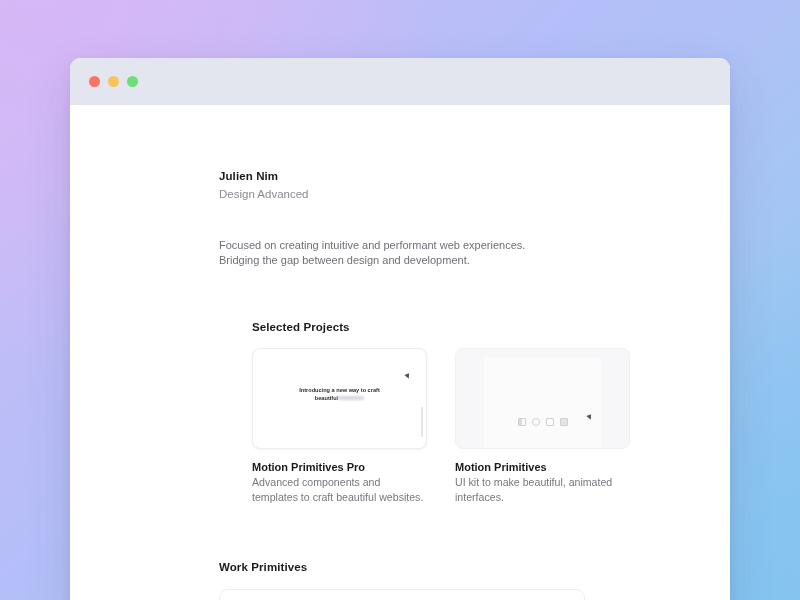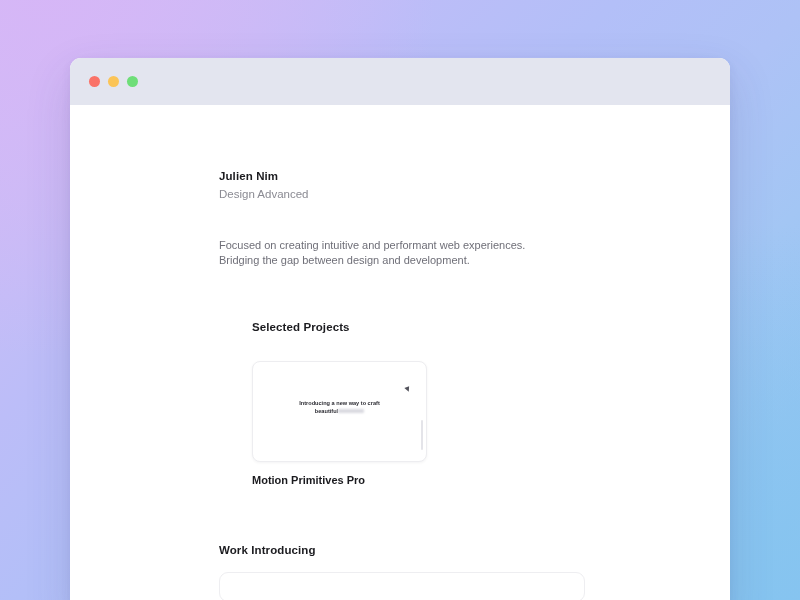--- a/index.html
+++ b/index.html
@@ -121,21 +121,21 @@
     color: #1b1b1f;
     margin: 0;
     letter-spacing: 0.1px;
   }
   .projects-section { margin-top: 54px; padding-left: 33px; }
   .work-section     { margin-top: 57px; }
 
   .project-grid {
     display: flex;
     gap: 28px;
-    margin-top: 28px;
+    margin-top: 15px;
   }
   .project {
     width: 175px;
   }
 
   .thumb {
     width: 175px;
     height: 101px;
     border-radius: 8px;
     position: relative;
@@ -284,28 +284,43 @@
           <div class="project">
             <div class="thumb thumb-a">
               <div class="thumb-headline">
                 <span>Introducing a new way to craft</span><br>
                 <span>beautiful</span><span class="blur"></span>
               </div>
               <div class="thumb-scrollbar"></div>
               <div class="thumb-cursor"></div>
             </div>
             <div class="project-title">Motion Primitives Pro</div>
+            <div class="project-desc">Advanced components and templates to craft beautiful websites.</div>
           </div>
 
+          <div class="project">
+            <div class="thumb thumb-b">
+              <div class="thumb-b-panel"></div>
+              <div class="iconbar">
+                <span class="mini-icon bars"></span>
+                <span class="mini-icon circle"></span>
+                <span class="mini-icon"></span>
+                <span class="mini-icon filled"></span>
+              </div>
+              <div class="thumb-cursor"></div>
+            </div>
+            <div class="project-title">Motion Primitives</div>
+            <div class="project-desc">UI kit to make beautiful, animated interfaces.</div>
+          </div>
 
         </div>
       </div>
 
       <div class="work-section">
-        <div class="section-title">Work Introducing</div>
+        <div class="section-title">Work Primitives</div>
         <div class="work-list">
           <div class="work-card">
             
             
           </div>
         </div>
       </div>
 
     </div>
   </div>

